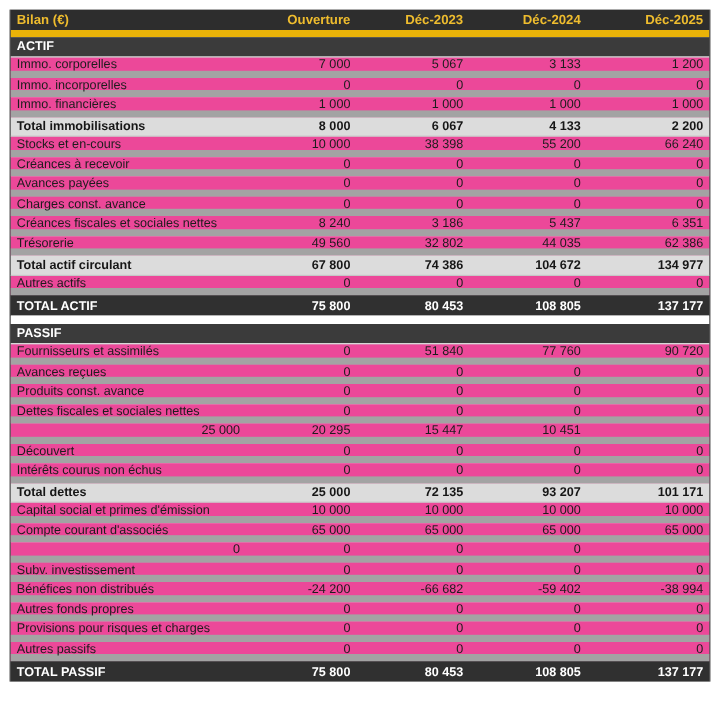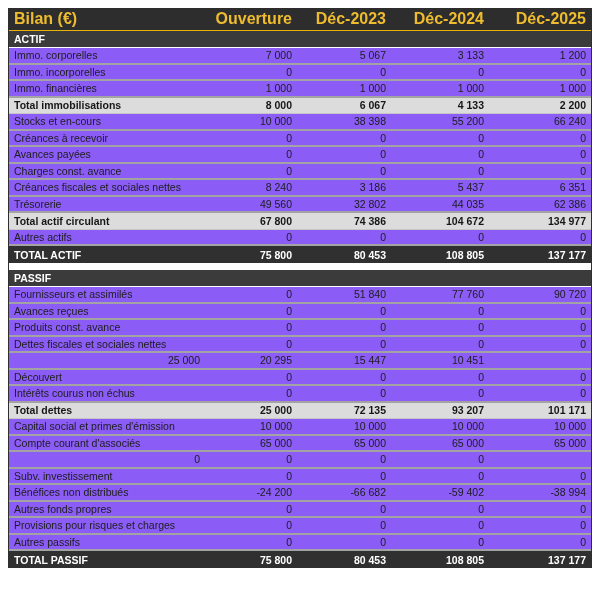--- a/index.html
+++ b/index.html
@@ -19,35 +19,35 @@
     display: grid;
     grid-template-columns: 1fr 92px 94px 98px 102px;
     align-items: center;
     font-size: 10.5px;
   }
   .header-row {
     height: 23px;
     background: var(--header-bg, #2d2d2d);
     color: var(--accent, #eebc2e);
     font-weight: 700;
-    font-size: 16px;
-    border-bottom: 1px solid #eab308;
+    font-size: 11px;
+    border-bottom: 6px solid #eab308;
   }
   .section-row {
     height: 17px;
     background: var(--section-bg, #3b3b3b);
     color: #ffffff;
     font-weight: 700;
     border-bottom: 1px solid #ffffff;
   }
   .span-all { grid-column: 1 / -1; }
   .data-row {
     height: 16.5px;
-    background: #8b5cf6;
-    border-bottom: 2px solid #a3a3a3;
+    background: #ec4899;
+    border-bottom: 6px solid #a3a3a3;
     color: #1d1d1d;
   }
   .subtotal-row {
     height: 16.5px;
     background: var(--subtotal-bg, #dcdcdc);
     border-bottom: 1px solid #c6c6c6;
     color: #161616;
     font-weight: 700;
   }
   .grand-total-row {

